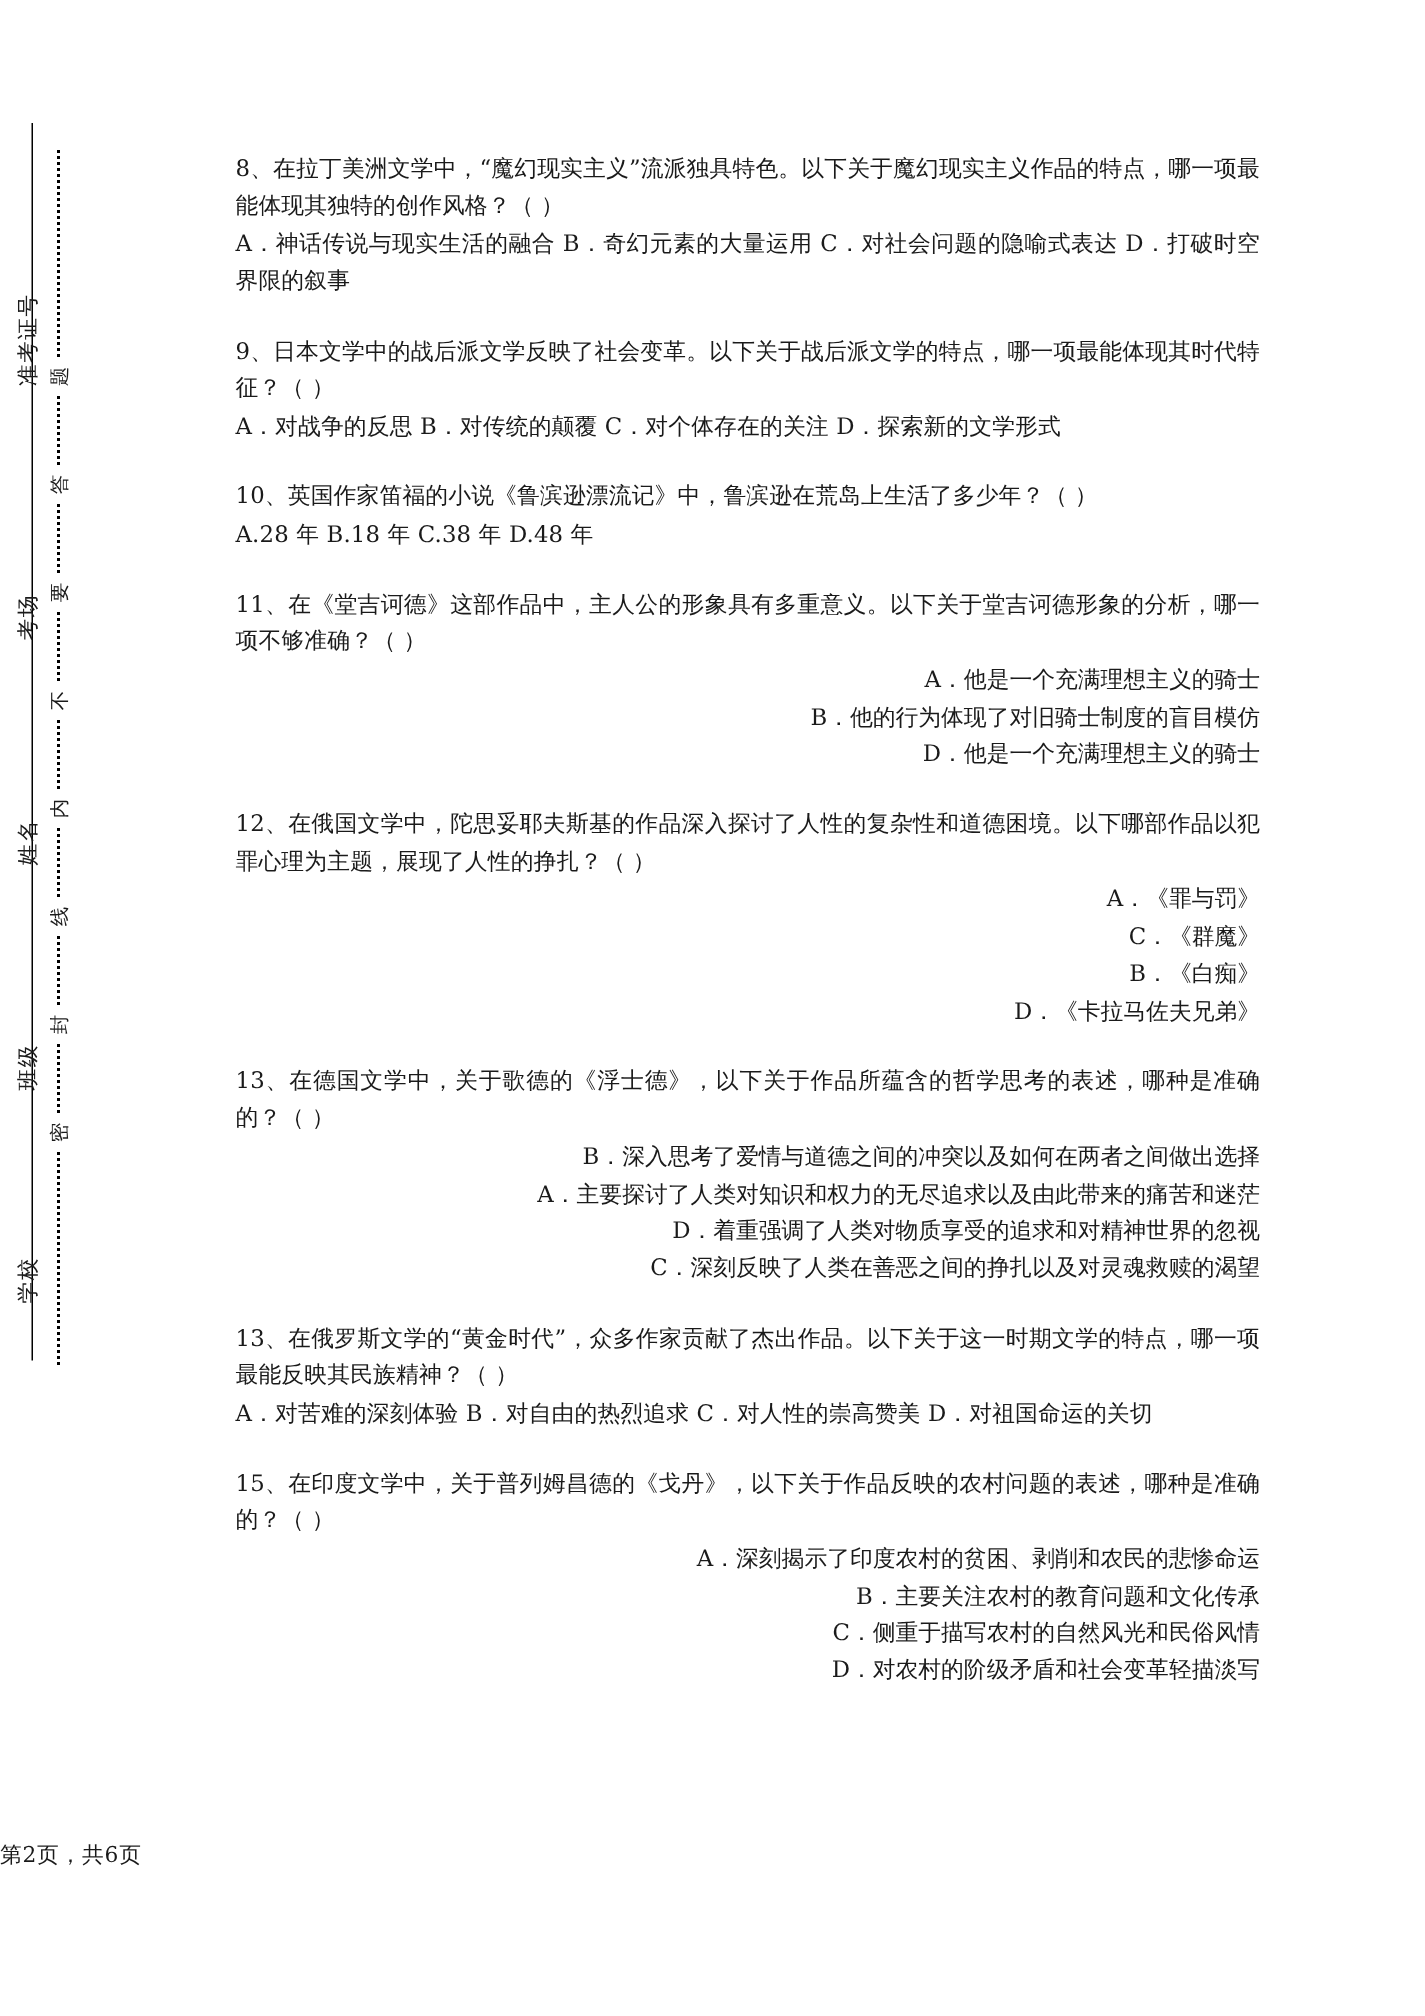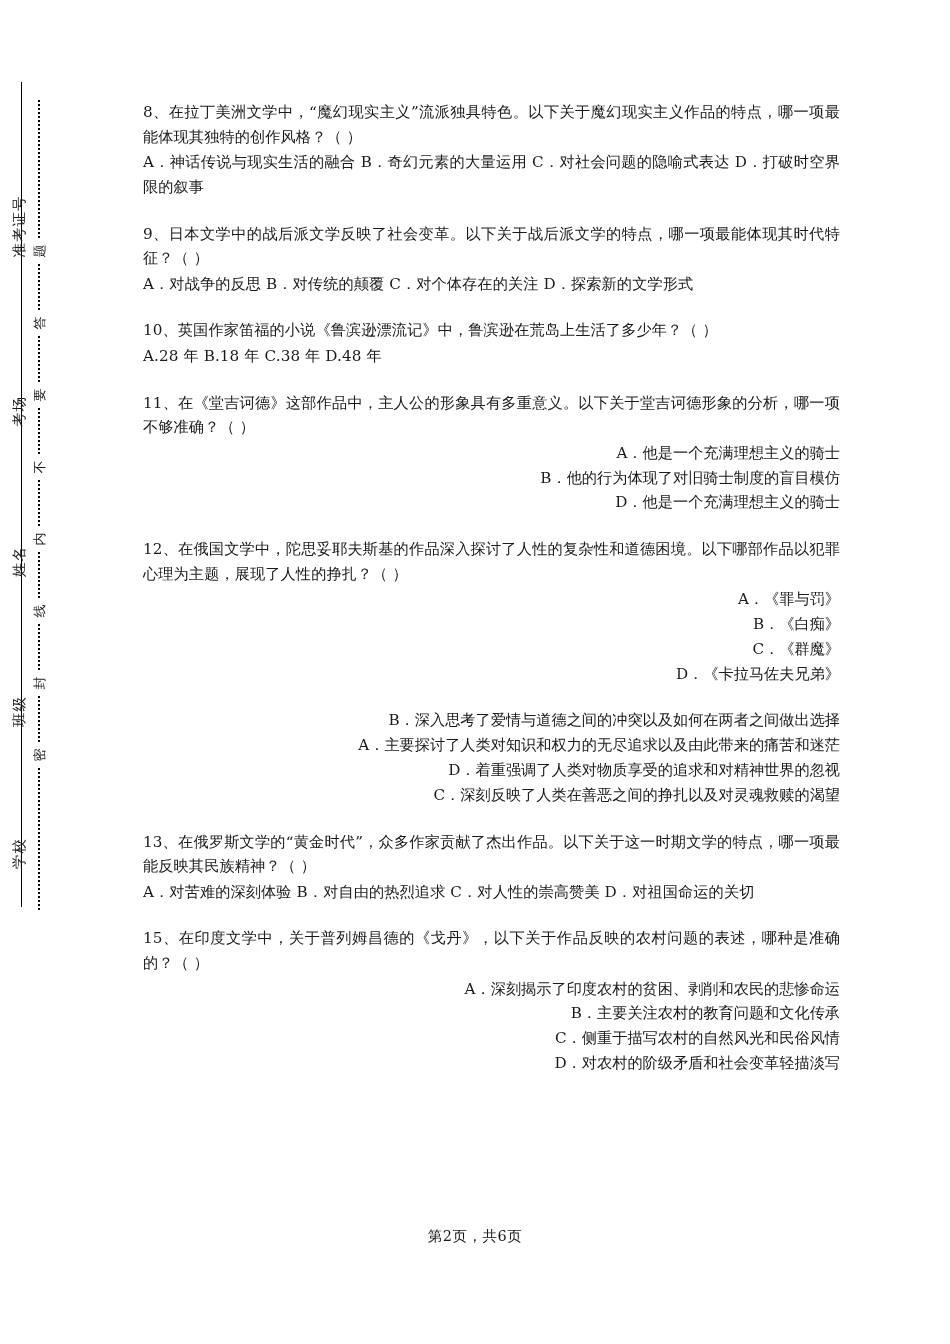--- a/index.html
+++ b/index.html
@@ -95,20 +95,21 @@
 
   
   .content {
     position: absolute;
     left: 143px;
     top: 100px;
     width: 697px;
   }
   .question {
     margin-bottom: 22px;
+    margin-left: 14px;
   }
   .q-stem {
     font-size: 15.2px;
     line-height: 1.62;
     text-align: justify;
     text-justify: inter-ideograph;
     margin: 0 0 1px 0;
     letter-spacing: 0.1px;
   }
   .q-opts-inline {
@@ -135,21 +136,21 @@
     display: inline-block;
     min-width: 23px;
   }
 
   
   .footer {
     position: absolute;
     left: 0;
     top: 1226px;
     width: 950px;
-    text-align: center;
+    text-align: left;
   }
   .footer-text {
     font-size: 14.5px;
     color: #1a1a1a;
     letter-spacing: 0.5px;
   }
 </style>
 </head>
 <body>
 
@@ -202,27 +203,28 @@
         <li class="q-opt"><span class="opt-key">A．</span><span>他是一个充满理想主义的骑士</span></li>
         <li class="q-opt"><span class="opt-key">B．</span><span>他的行为体现了对旧骑士制度的盲目模仿</span></li>
         <li class="q-opt"><span class="opt-key">D．</span><span>他是一个充满理想主义的骑士</span></li>
       </ul>
     </div>
 
     <div class="question">
       <p class="q-stem">12、在俄国文学中，陀思妥耶夫斯基的作品深入探讨了人性的复杂性和道德困境。以下哪部作品以犯罪心理为主题，展现了人性的挣扎？（ ）</p>
       <ul class="q-opts-list">
         <li class="q-opt"><span class="opt-key">A．</span><span>《罪与罚》</span></li>
+        <li class="q-opt"><span class="opt-key">C．</span><span>《群魔》</span></li>
         <li class="q-opt"><span class="opt-key">B．</span><span>《白痴》</span></li>
-        <li class="q-opt"><span class="opt-key">C．</span><span>《群魔》</span></li>
         <li class="q-opt"><span class="opt-key">D．</span><span>《卡拉马佐夫兄弟》</span></li>
       </ul>
     </div>
 
     <div class="question">
+      <p class="q-stem">13、在德国文学中，关于歌德的《浮士德》，以下关于作品所蕴含的哲学思考的表述，哪种是准确的？（ ）</p>
       <ul class="q-opts-list">
         <li class="q-opt"><span class="opt-key">B．</span><span>深入思考了爱情与道德之间的冲突以及如何在两者之间做出选择</span></li>
         <li class="q-opt"><span class="opt-key">A．</span><span>主要探讨了人类对知识和权力的无尽追求以及由此带来的痛苦和迷茫</span></li>
         <li class="q-opt"><span class="opt-key">D．</span><span>着重强调了人类对物质享受的追求和对精神世界的忽视</span></li>
         <li class="q-opt"><span class="opt-key">C．</span><span>深刻反映了人类在善恶之间的挣扎以及对灵魂救赎的渴望</span></li>
       </ul>
     </div>
 
     <div class="question">
       <p class="q-stem">13、在俄罗斯文学的“黄金时代”，众多作家贡献了杰出作品。以下关于这一时期文学的特点，哪一项最能反映其民族精神？（ ）</p>

